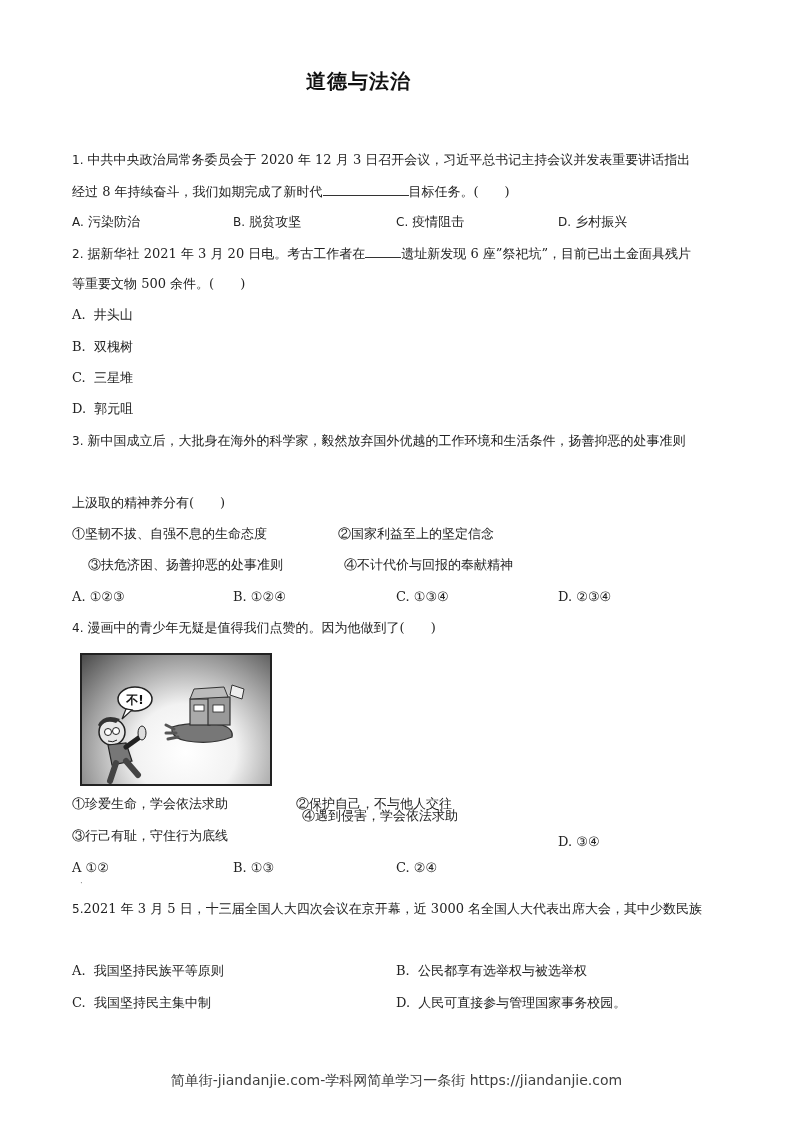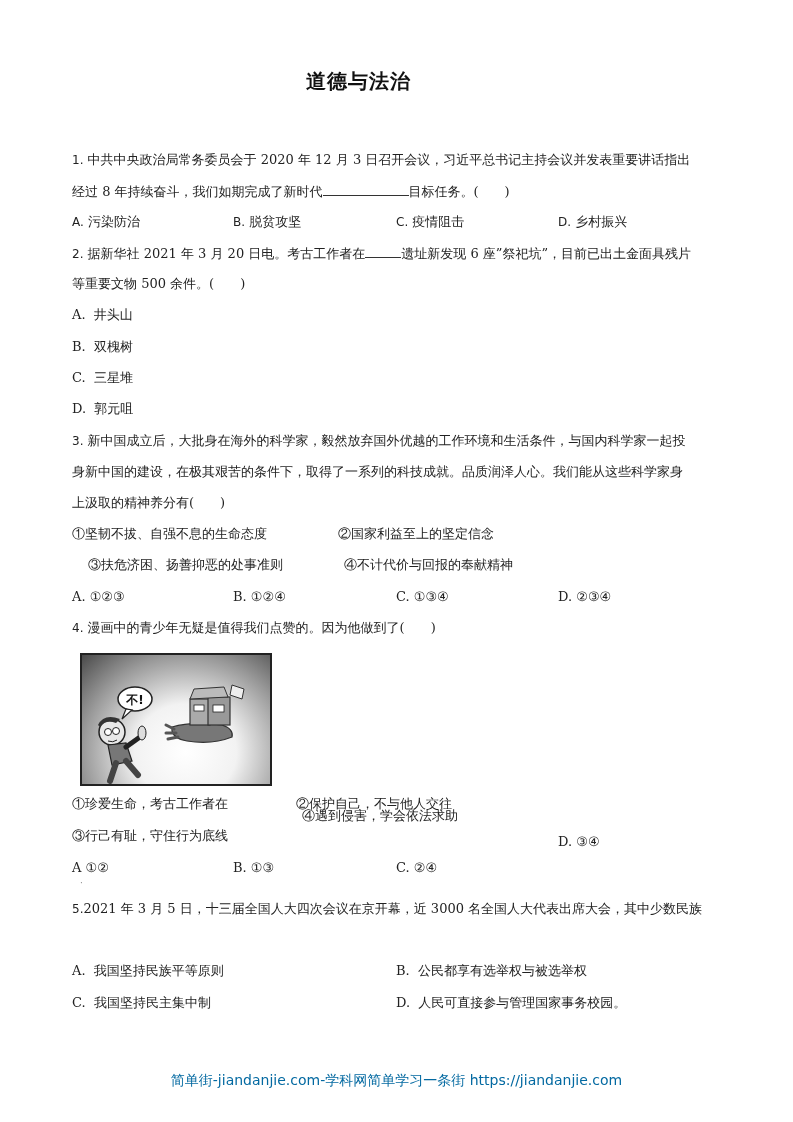--- a/index.html
+++ b/index.html
@@ -11,21 +11,21 @@
   .t2 { top: 112px; font-size: 20px; }
   .line { position: absolute; left: 72px; font-size: 13px; line-height: 16px; white-space: nowrap; color: #222; }
   .opt { position: absolute; font-size: 13px; line-height: 16px; white-space: nowrap; color: #222; }
   .qnum { font-family: "DejaVu Sans", "Liberation Sans", sans-serif; font-size: 12px; }
   .blank { display: inline-block; border-bottom: 1px solid #333; height: 12px; vertical-align: baseline; }
   .cartoon { position: absolute; left: 80px; top: 653px; width: 192px; height: 133px;
              border: 2px solid #222; box-sizing: border-box; overflow: hidden;
              background: radial-gradient(ellipse at 55% 75%, #ffffff 0%, #f2f2f2 35%, #9a9a9a 70%, #4a4a4a 100%); }
   .cartoon svg { position: absolute; left: 0; top: 0; }
   .footer { position: absolute; left: 0; width: 793px; top: 1072px; text-align: center;
-            font-family: "DejaVu Sans", "Liberation Sans", sans-serif; font-size: 14px; color: #0369a1; }
+            font-family: "DejaVu Sans", "Liberation Sans", sans-serif; font-size: 14px; color: #404040; }
   .dot { position: absolute; left: 80px; top: 878px; font-size: 9px; color: #888; }
 </style>
 </head>
 <body>
 
 <div class="page">
 
   <div class="title t1">道德与法治</div>
 
   <div class="line" style="top:152px;">
@@ -45,23 +45,22 @@
     <span>据新华社 2021 年 3 月 20 日电。考古工作者在</span><span class="blank" style="width:36px;"></span><span>遗址新发现 6 座”祭祀坑”，目前已出土金面具残片</span>
   </div>
   <div class="line" style="top:276px;">等重要文物 500 余件。(　　)</div>
   <div class="opt" style="left:72px; top:307px;"><span>A.</span>&nbsp; <span>井头山</span></div>
   <div class="opt" style="left:72px; top:339px;"><span>B.</span>&nbsp; <span>双槐树</span></div>
   <div class="opt" style="left:72px; top:370px;"><span>C.</span>&nbsp; <span>三星堆</span></div>
   <div class="opt" style="left:72px; top:401px;"><span>D.</span>&nbsp; <span>郭元咀</span></div>
 
   <div class="line" style="top:433px;">
     <span class="qnum">3.</span>
-    <span>新中国成立后，大批身在海外的科学家，毅然放弃国外优越的工作环境和生活条件，与国内科学家一起投</span>
+    <span>新中国成立后，大批身在海外的科学家，毅然放弃国外优越的工作环境和生活条件，扬善抑恶的处事准则</span>
   </div>
-  <div class="line" style="top:464px;">身新中国的建设，在极其艰苦的条件下，取得了一系列的科技成就。品质润泽人心。我们能从这些科学家身</div>
   <div class="line" style="top:495px;">上汲取的精神养分有(　　)</div>
   <div class="opt" style="left:72px; top:526px;">①坚韧不拔、自强不息的生命态度</div>
   <div class="opt" style="left:338px; top:526px;">②国家利益至上的坚定信念</div>
   <div class="opt" style="left:88px; top:557px;">③扶危济困、扬善抑恶的处事准则</div>
   <div class="opt" style="left:344px; top:557px;">④不计代价与回报的奉献精神</div>
   <div class="opt" style="left:72px; top:589px;"><span>A.</span> <span>①②③</span></div>
   <div class="opt" style="left:233px; top:589px;"><span>B.</span> <span>①②④</span></div>
   <div class="opt" style="left:396px; top:589px;"><span>C.</span> <span>①③④</span></div>
   <div class="opt" style="left:558px; top:589px;"><span>D.</span> <span>②③④</span></div>
 
@@ -96,21 +95,21 @@
 
       <rect x="108" y="44" width="20" height="26" fill="#aaa" stroke="#333" stroke-width="1.2"></rect>
       <rect x="126" y="42" width="22" height="28" fill="#999" stroke="#333" stroke-width="1.2"></rect>
       <rect x="112" y="50" width="10" height="6" fill="#fff" stroke="#222" stroke-width="0.8"></rect>
       <rect x="131" y="50" width="11" height="7" fill="#fff" stroke="#222" stroke-width="0.8"></rect>
       <path d="M112 34 L142 32 L146 42 L108 44 Z" fill="#bbb" stroke="#333" stroke-width="1"></path>
       <path d="M150 30 L162 34 L160 44 L148 40 Z" fill="#eee" stroke="#333" stroke-width="1"></path>
     </svg>
   </div>
 
-  <div class="opt" style="left:72px; top:796px;">①珍爱生命，考古工作者在</div>
+  <div class="opt" style="left:72px; top:796px;">①珍爱生命，学会依法求助</div>
   <div class="opt" style="left:296px; top:796px;">②保护自己，不与他人交往</div>
   <div class="opt" style="left:72px; top:828px;text-align:center;">③行己有耻，守住行为底线</div>
   <div class="opt" style="left:302px; top:808px;">④遇到侵害，学会依法求助</div>
   <div class="opt" style="left:72px; top:860px;"><span>A</span> <span>①②</span></div>
   <div class="opt" style="left:233px; top:860px;"><span>B.</span> <span>①③</span></div>
   <div class="opt" style="left:396px; top:860px;"><span>C.</span> <span>②④</span></div>
   <div class="opt" style="left:558px; top:834px;"><span>D.</span> <span>③④</span></div>
   <div class="dot">·</div>
 
   <div class="line" style="top:901px;">

